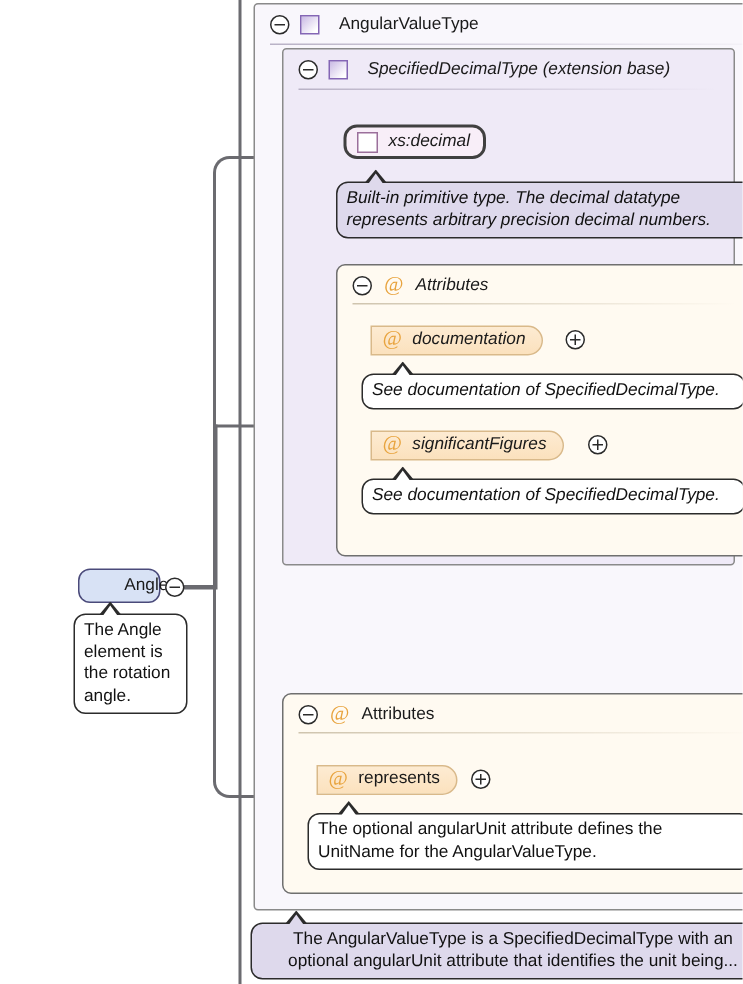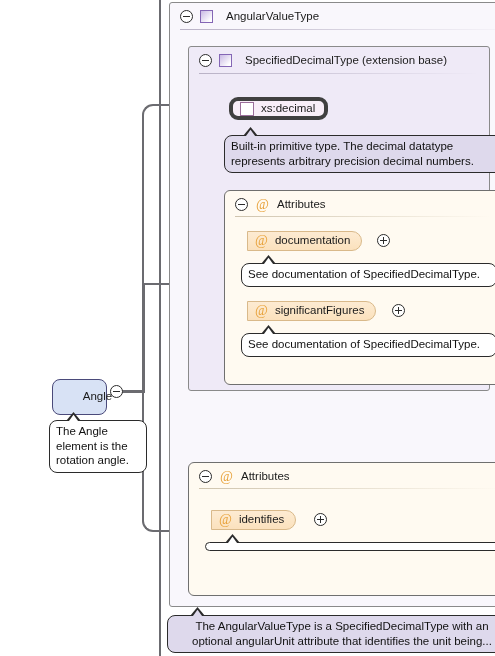--- a/index.html
+++ b/index.html
@@ -73,21 +73,21 @@
     position: absolute;
     width: 13px; height: 13px;
     border: 1px solid #8466b5;
     background: linear-gradient(135deg, #c9b9e4 0%, #ffffff 85%);
   }
 
   
   .typenode {
     position: absolute;
     background: #f8eef8;
-    border: 4px solid #404040;
+    border: 2px solid #404040;
     border-radius: 9px;
     display: flex;
     align-items: center;
   }
   .tri-icon {
     position: relative;
     width: 14px; height: 14px;
     margin-left: 7px;
     border: 1px solid #9b6f9b;
     background: #ffffff;
@@ -214,21 +214,21 @@
   <div class="ln v" style="left:95px; top:390px; height:130px;"></div>
   <div class="ln h" style="left:115px; top:530px; width:42px;"></div>
   <div class="ln v" style="left:112px; top:0px; height:656px;"></div>
 
   <div class="ctbox outer" style="left:122px; top:2px; width:365px; height:605px;">
     <div class="hdr"></div>
     <div class="pm" style="left:10px; top:7px;"></div>
     <div class="sq-icon" style="left:30px; top:7px;"></div>
     <div class="lbl" style="position:absolute; left:56px; top:8px;">AngularValueType</div>
 
-    <div class="ctbox inner" style="left:18px; top:43px; width:302px; height:345px;">
+    <div class="ctbox inner" style="left:18px; top:29px; width:302px; height:345px;font-style:italic;">
       <div class="hdr"></div>
       <div class="pm" style="left:10px; top:7px;"></div>
       <div class="sq-icon" style="left:30px; top:7px;"></div>
       <div class="lbl" style="position:absolute; left:56px; top:8px;">SpecifiedDecimalType (extension base)</div>
 
       <div class="typenode" style="left:40px; top:50px; height:23px;">
         <span class="tri-icon"></span>
         <span class="lbl">xs:decimal</span>
       </div>
 
@@ -270,40 +270,41 @@
 
 
     <div class="attrbox" style="left:18px; top:459px; width:330px; height:134px;">
       <div class="hdr"></div>
       <div class="pm" style="left:10px; top:7px;"></div>
       <span class="at-sym" style="left:31px; top:7px;">@</span>
       <div class="lbl" style="position:absolute; left:52px; top:8px;">Attributes</div>
 
       <div class="attrpill" style="left:22px; top:47px;">
         <span class="at-sym">@</span>
-        <span class="lbl">identifies</span>
+        <span class="lbl">represents</span>
       </div>
       <div class="pm plus" style="left:125px; top:50px;"></div>
       <div class="anno" style="left:16px; top:79px; width:296px;">
         <span class="tail" style="left:19px;"></span>
         <span class="tail-in" style="left:19px;"></span>
+        <span>The optional angularUnit attribute defines the UnitName for the AngularValueType.</span>
       </div>
     </div>
   </div>
 
   <div class="anno purple" style="left:120px; top:615px; width:350px;text-align:center;">
     <span class="tail" style="left:22px;"></span>
     <span class="tail-in" style="left:22px;"></span>
     <span>The AngularValueType is a SpecifiedDecimalType with an optional angularUnit attribute that identifies the unit being...</span>
   </div>
 
-  <div class="elemnode" style="left:5px; top:379px; width:55px; height:36px;padding-left:36px;">
+  <div class="elemnode" style="left:5px; top:379px; width:55px; height:23px;padding-left:36px;">
     <span class="lbl">Angle</span>
   </div>
   <div class="pm" style="left:63px; top:385px;"></div>
 
-  <div class="anno" style="left:2px; top:420px; width:98px;">
+  <div class="anno" style="left:2px; top:409px; width:76px;">
     <span class="tail" style="left:16px;"></span>
     <span class="tail-in" style="left:16px;"></span>
     <span>The Angle element is the rotation angle.</span>
   </div>
 
 </div>
 
 </body></html>

